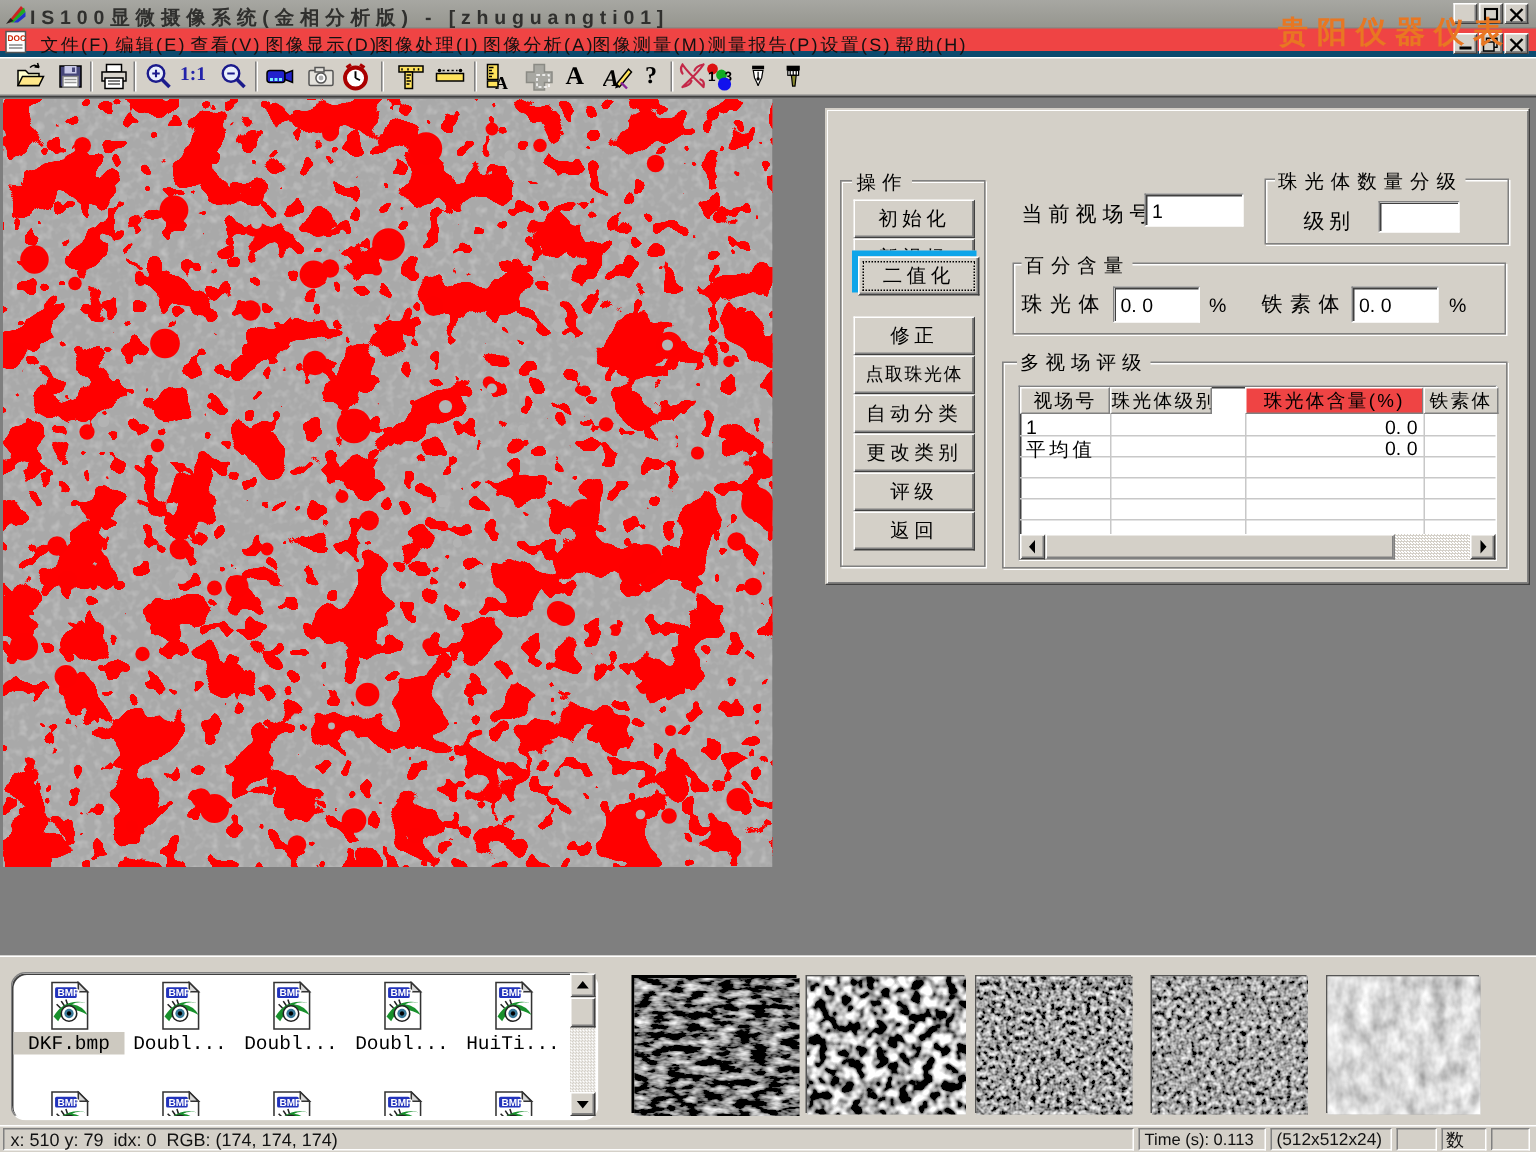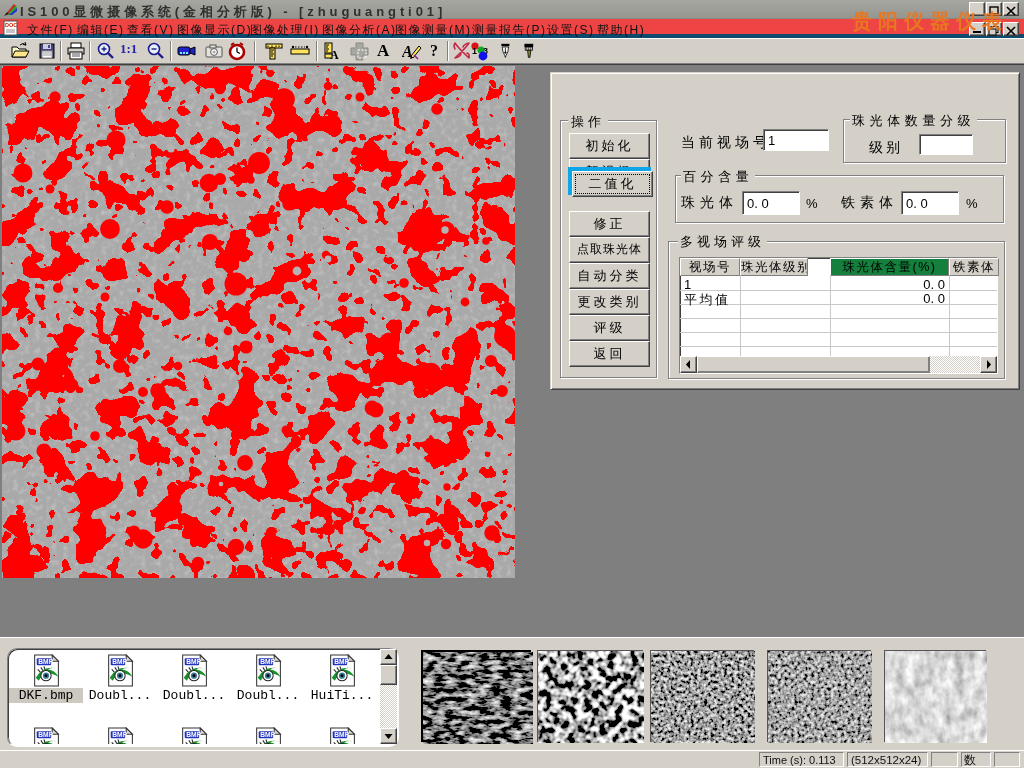--- a/index.html
+++ b/index.html
@@ -312,21 +312,21 @@
   <div class="abs" style="left:255px;top:123px;font-size:13px;">%</div>
   <div class="abs" style="left:290px;top:121px;font-size:14px;letter-spacing:5px;">铁素体</div>
   <div class="abs sunken" style="left:350px;top:118px;width:58px;height:24px;font-size:13px;padding:4px 0 0 4px;">0. 0</div>
   <div class="abs" style="left:415px;top:123px;font-size:13px;">%</div>
 
   <div class="abs group" style="left:117px;top:168px;width:337px;height:138px;"></div>
   <div class="abs" style="left:127px;top:160px;background:#d4d0c8;padding:0 2px;font-size:13px;letter-spacing:4px;">多视场评级</div>
   <div class="abs sunken" style="left:128px;top:184px;width:319px;height:117px;background:#fff;">
   <div class="abs" style="left:0px;top:0;width:60px;height:18px;border:1px solid;border-color:#fff #808080 #808080 #fff;background:#d4d0c8;text-align:center;font-size:12.5px;letter-spacing:1.5px;line-height:17px;overflow:hidden;white-space:nowrap;">视场号</div>
 <div class="abs" style="left:60px;top:0;width:68px;height:18px;border:1px solid;border-color:#fff #808080 #808080 #fff;background:#d4d0c8;text-align:center;font-size:12.5px;letter-spacing:1.5px;line-height:17px;overflow:hidden;white-space:nowrap;">珠光体级别</div>
-<div class="abs" style="left:150px;top:0;width:119px;height:18px;border:1px solid;border-color:#fff #808080 #808080 #fff;background:#15803d;text-align:center;font-size:12.5px;letter-spacing:1.5px;line-height:17px;overflow:hidden;white-space:nowrap;">珠光体含量(%)</div>
+<div class="abs" style="left:150px;top:0;width:119px;height:18px;border:1px solid;border-color:#fff #808080 #808080 #fff;background:#ef4444;text-align:center;font-size:12.5px;letter-spacing:1.5px;line-height:17px;overflow:hidden;white-space:nowrap;">珠光体含量(%)</div>
 <div class="abs" style="left:269px;top:0;width:50px;height:18px;border:1px solid;border-color:#fff #808080 #808080 #fff;background:#d4d0c8;text-align:center;font-size:12.5px;letter-spacing:1.5px;line-height:17px;overflow:hidden;white-space:nowrap;">铁素体</div>
 <div class="abs" style="left:0;top:32px;width:317px;height:1px;background:#c8c8c8;"></div>
 <div class="abs" style="left:0;top:46px;width:317px;height:1px;background:#c8c8c8;"></div>
 <div class="abs" style="left:0;top:60px;width:317px;height:1px;background:#c8c8c8;"></div>
 <div class="abs" style="left:0;top:74px;width:317px;height:1px;background:#c8c8c8;"></div>
 <div class="abs" style="left:0;top:88px;width:317px;height:1px;background:#c8c8c8;"></div>
 <div class="abs" style="left:60px;top:18px;width:1px;height:80px;background:#c8c8c8;"></div>
 <div class="abs" style="left:150px;top:18px;width:1px;height:80px;background:#c8c8c8;"></div>
 <div class="abs" style="left:269px;top:18px;width:1px;height:80px;background:#c8c8c8;"></div>
 <div class="abs" style="left:4px;top:19px;font-size:13px;">1</div>
@@ -518,18 +518,19 @@
       <rect width="104" height="92" fill="#888"></rect>
       <rect width="104" height="92" filter="url(#tf3)"></rect>
     </svg></div>
 <div class="abs" style="left:884px;top:650px;width:102px;height:92px;border:1px solid #555;z-index:5;">
 <svg width="102" height="92">
       <rect width="102" height="92" fill="#888"></rect>
       <rect width="102" height="92" filter="url(#tf4)"></rect>
     </svg></div>
 
 <div class="abs" style="left:0;top:750px;width:1024px;height:18px;background:#d4d0c8;border-top:1px solid #fff;font-size:12px;color:#111;">
+  <div class="abs" style="left:2px;top:1px;width:754px;height:15px;border:1px solid;border-color:#808080 #fff #fff #808080;padding:0 4px;line-height:14px;">x: 510 y: 79&nbsp; idx: 0&nbsp; RGB: (174, 174, 174)</div>
   <div class="abs" style="left:759px;top:1px;width:85px;height:15px;border:1px solid;border-color:#808080 #fff #fff #808080;padding:0 3px;line-height:14px;font-size:11px;white-space:nowrap;overflow:hidden;">Time (s): 0.113</div>
   <div class="abs" style="left:847px;top:1px;width:81px;height:15px;border:1px solid;border-color:#808080 #fff #fff #808080;padding:0 3px;line-height:14px;font-size:11.5px;">(512x512x24)</div>
   <div class="abs" style="left:931px;top:1px;width:27px;height:15px;border:1px solid;border-color:#808080 #fff #fff #808080;"></div>
   <div class="abs" style="left:961px;top:1px;width:30px;height:15px;border:1px solid;border-color:#808080 #fff #fff #808080;padding:0 2px;line-height:14px;letter-spacing:2px;overflow:hidden;">数字</div>
   <div class="abs" style="left:994px;top:1px;width:26px;height:15px;border:1px solid;border-color:#808080 #fff #fff #808080;"></div>
 </div>
 
 </body></html>

